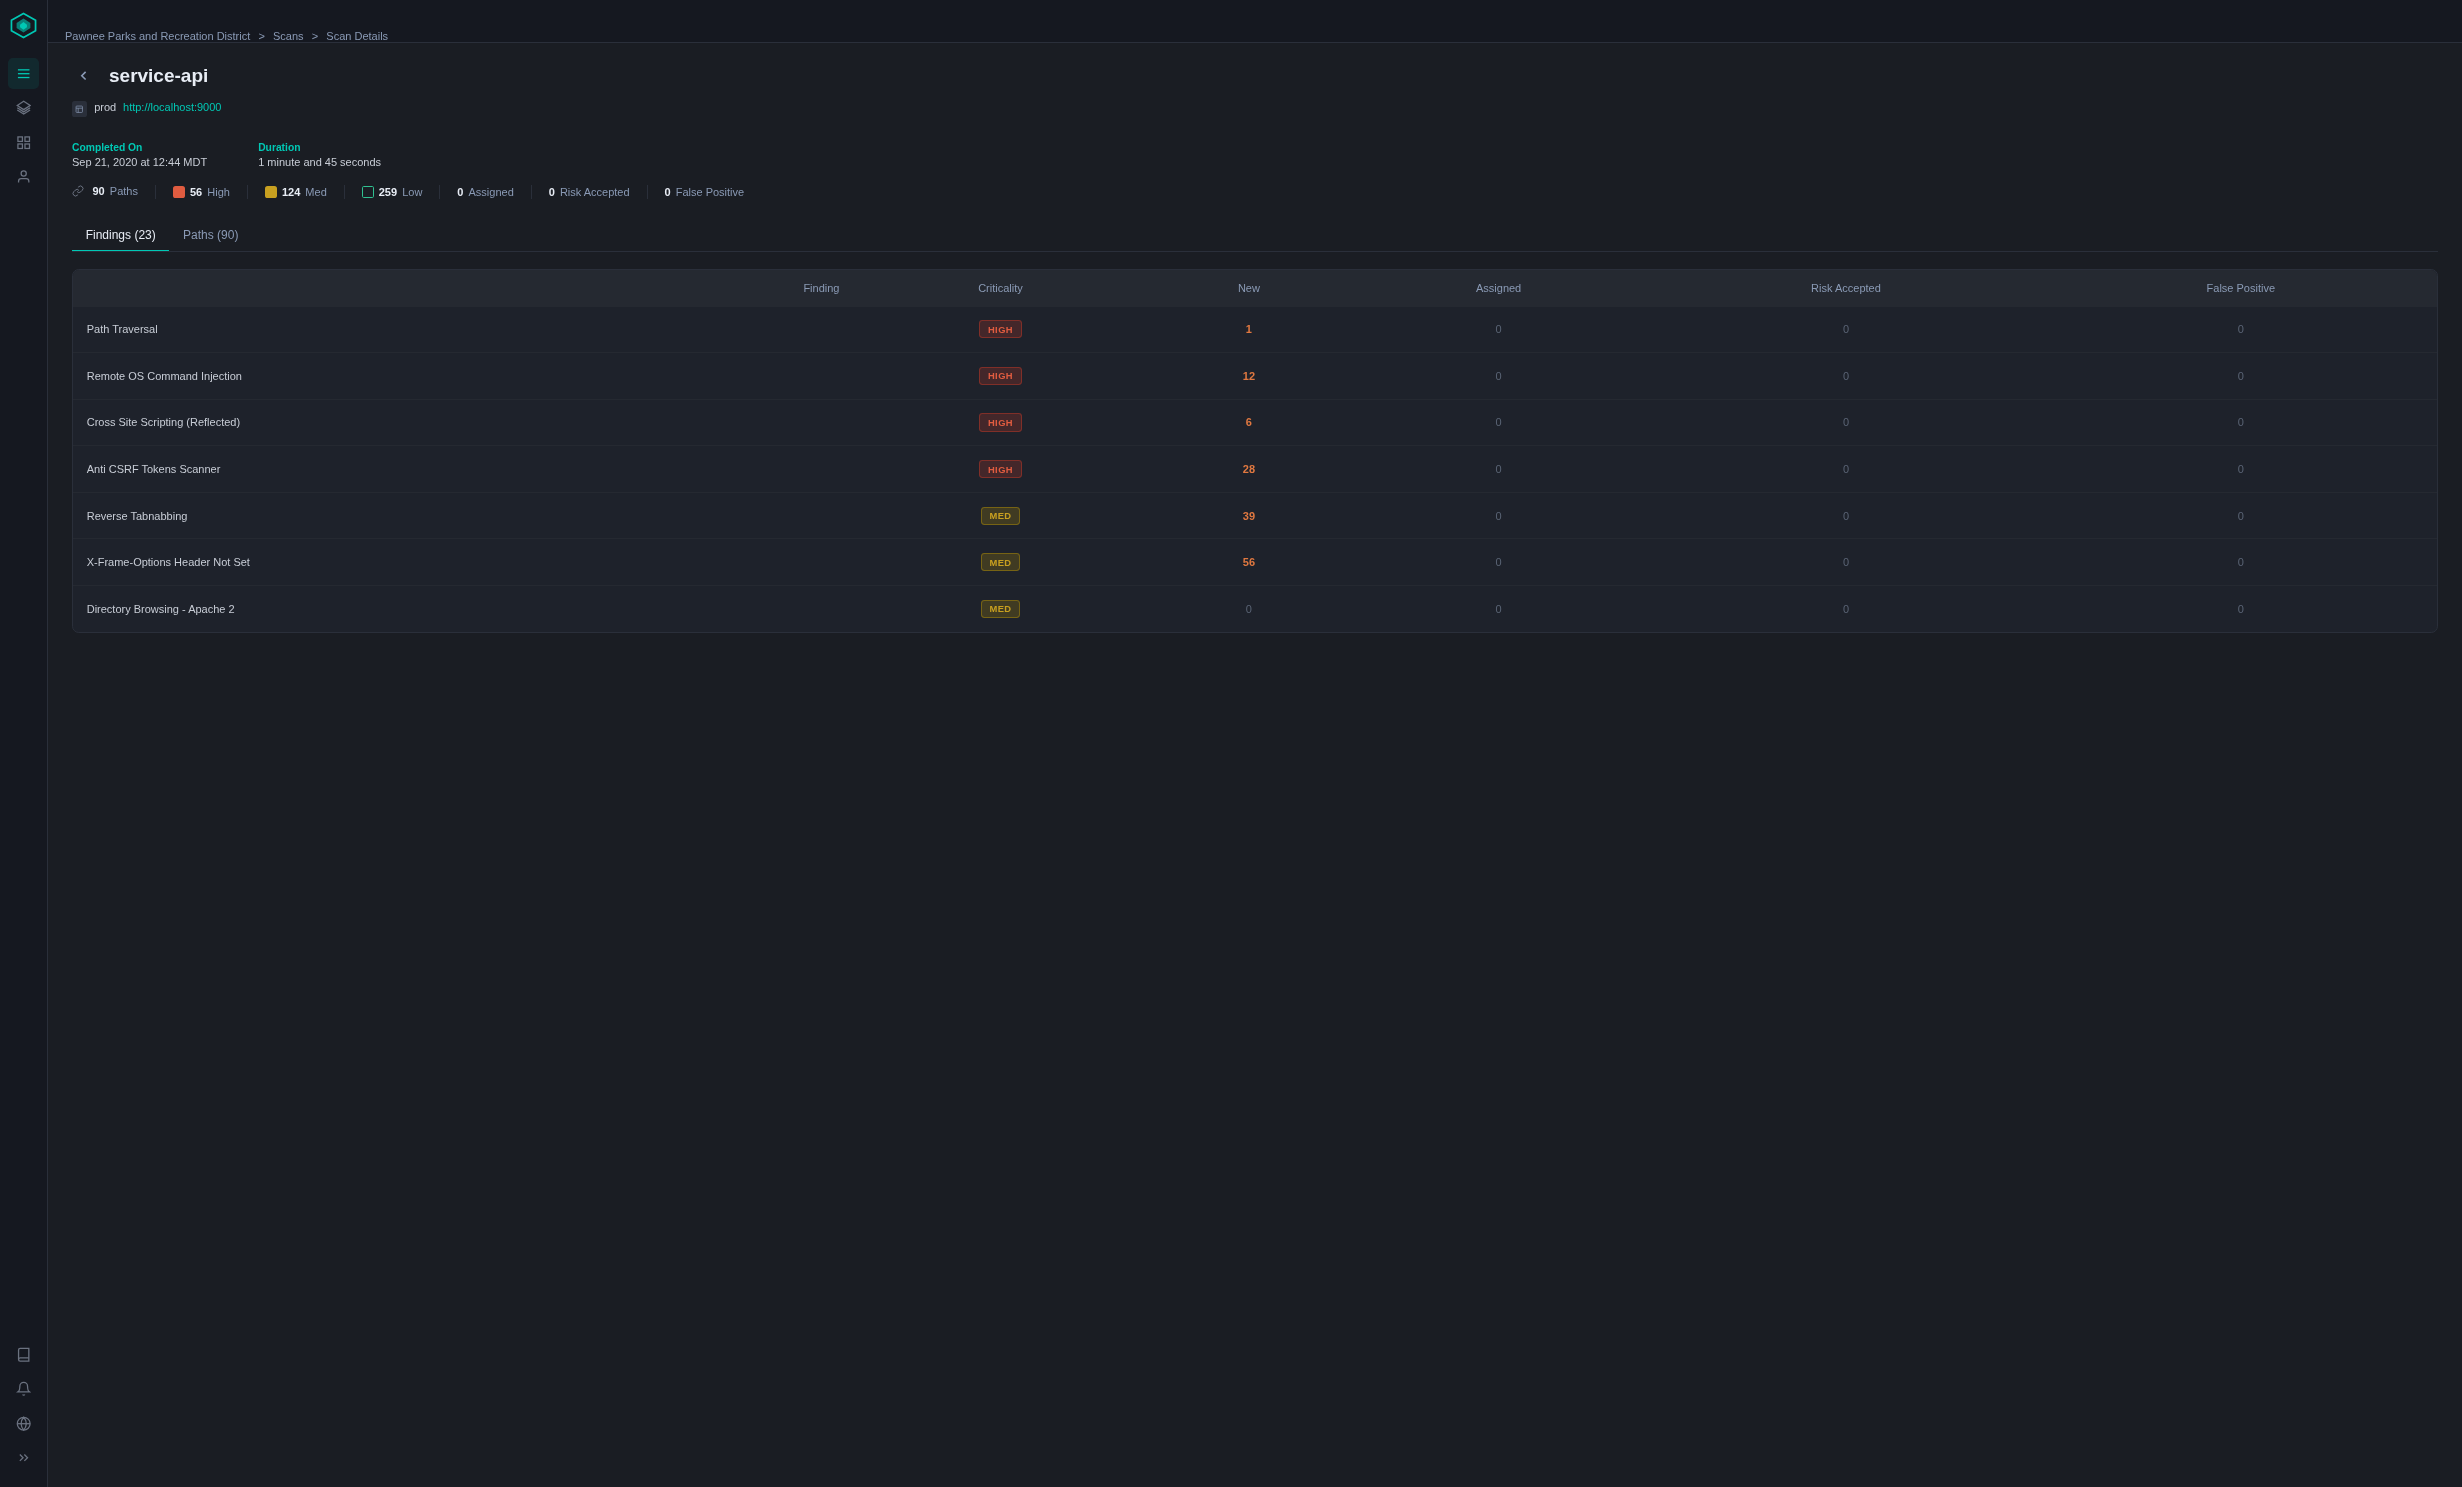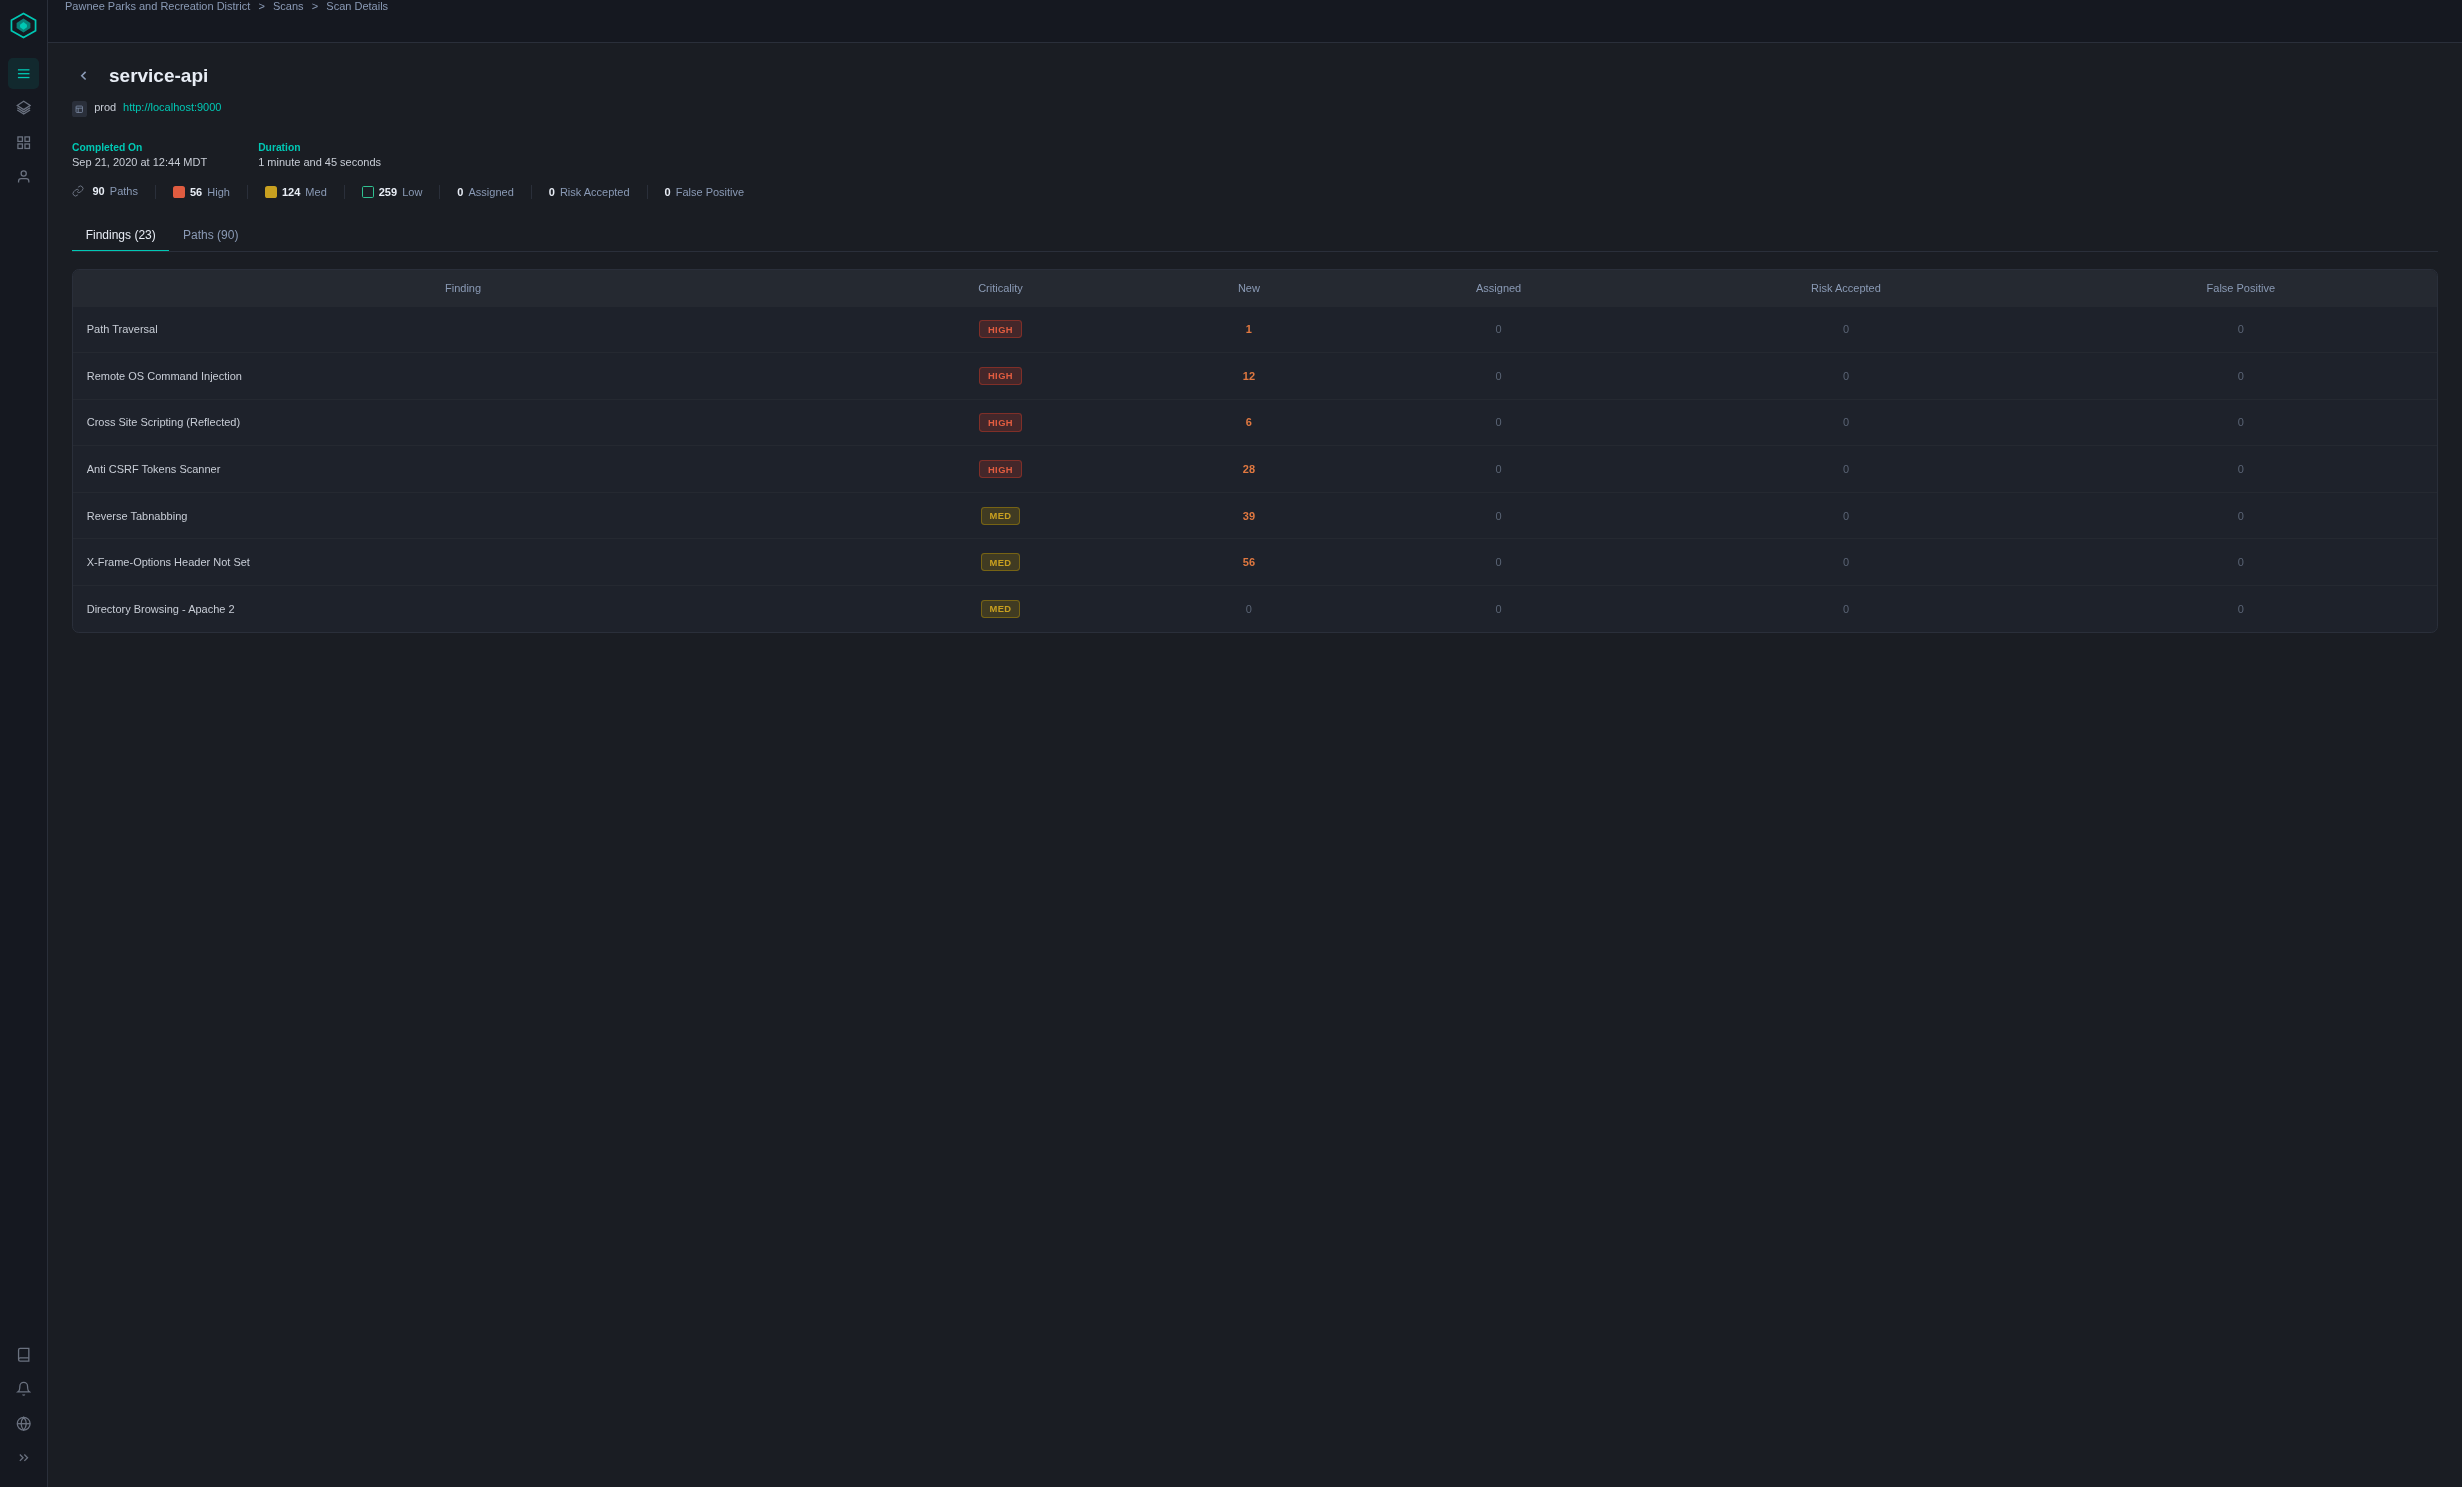--- a/index.html
+++ b/index.html
@@ -55,21 +55,21 @@
       flex-direction: column;
       overflow: hidden;
     }
 
     
     .topbar {
       height: 43px;
       background: #151820;
       border-bottom: 0.9px solid #2a2f3a;
       display: flex;
-      align-items: flex-start;
+      align-items: flex-end;
       padding: 0 17px;
       flex-shrink: 0;
     }
     .breadcrumb {
       color: #8a9ab5;
       font-size: 11px;
     }
     .breadcrumb span { color: #8a9ab5; }
     .breadcrumb .sep { margin: 0 5.1px; }
 
@@ -192,21 +192,21 @@
     }
     table {
       width: 100%;
       border-collapse: collapse;
     }
     thead tr {
       background: #252931;
     }
     thead th {
       padding: 12px 13.7px;
-      text-align: center;
+      text-align: right;
       font-size: 11px;
       font-weight: 500;
       color: #8a9ab5;
     }
     thead th:not(:first-child) {
       text-align: center;
     }
     tbody tr {
       border-top: 0.9px solid #252931;
     }

